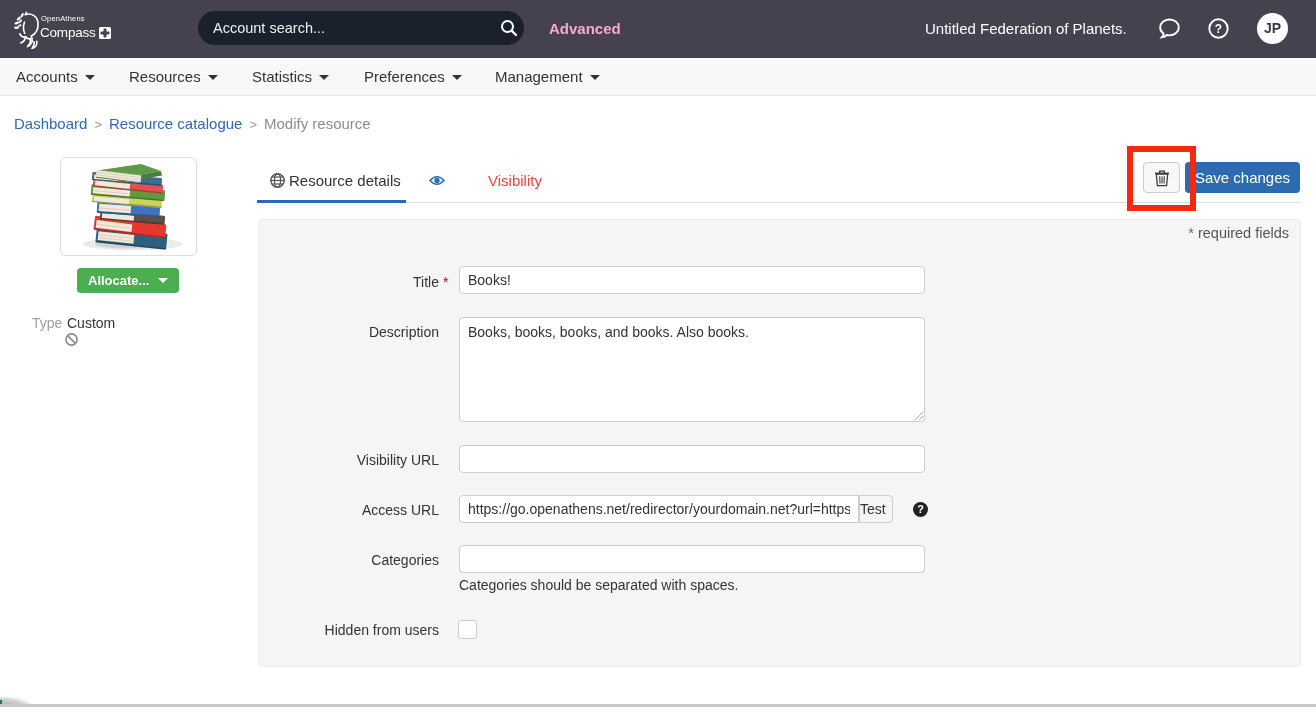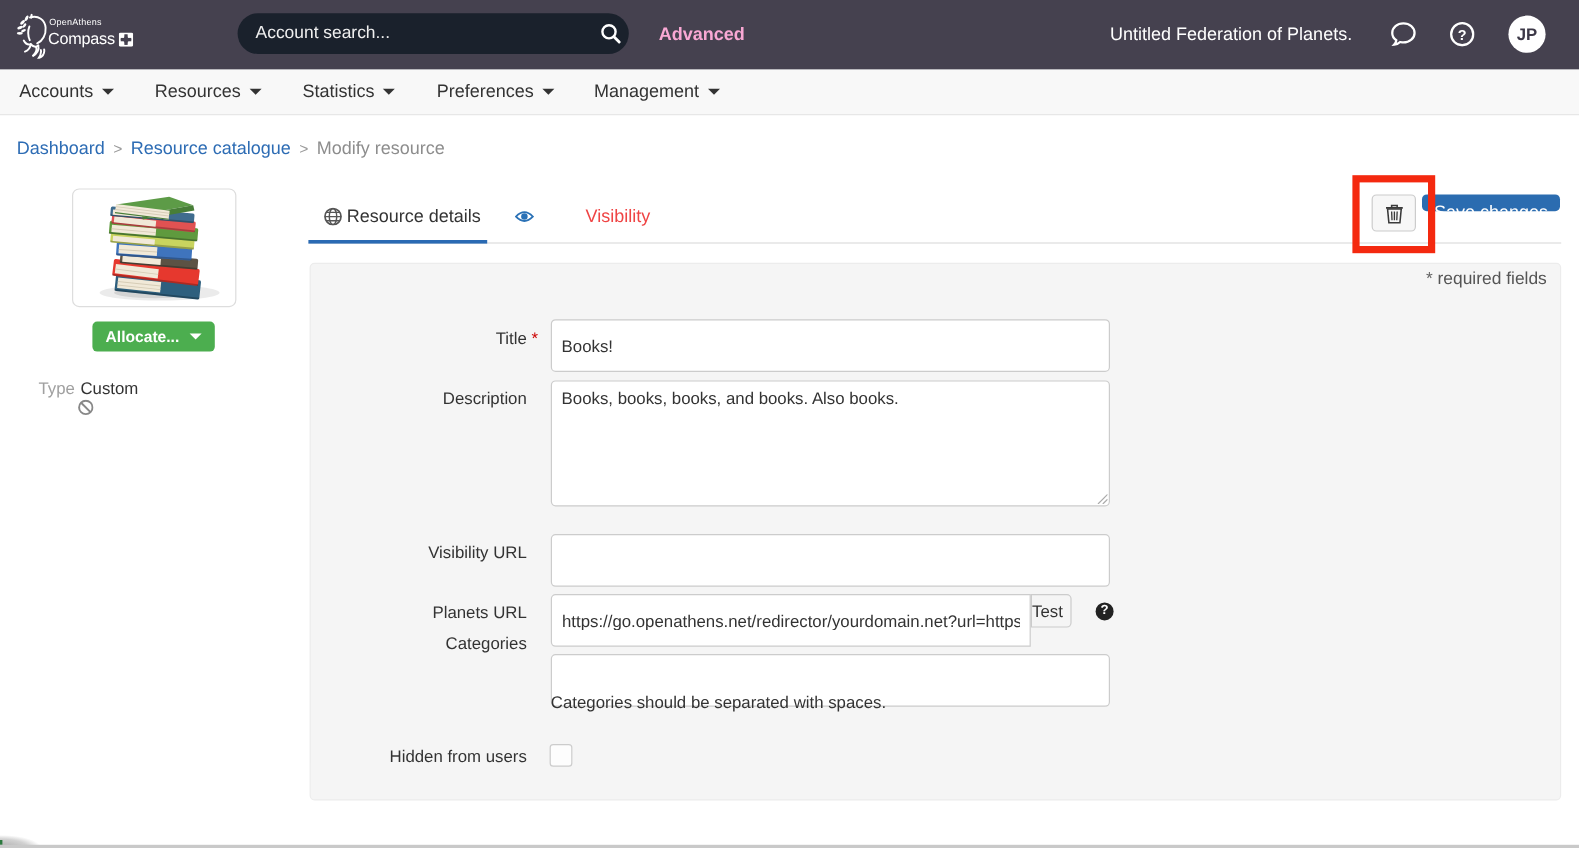--- a/index.html
+++ b/index.html
@@ -48,33 +48,33 @@
 #typerow .k { position:absolute; left:32px; color:#a0a0a0; }
 #typerow .v { position:absolute; left:67px; color:#333; }
 .tabline { position:absolute; background:#ddd; height:1px; left:257px; top:202px; width:1044px; }
 .tabblue { position:absolute; background:#2a6ab3; height:3px; left:257px; top:200px; width:149px; }
 #tab1 { position:absolute; left:289px; top:172px; font-size:15px; color:#333; }
 #tab2 { position:absolute; left:448px; top:172px; font-size:15px; color:#ef4444;margin-left:40px; }
 
 
 #trashbtn { position:absolute; left:1143px; top:162px; width:37px; height:31px;
   background:#f7f7f7; border:1px solid #ccc; border-radius:4px; }
-#savebtn { position:absolute; left:1185px; top:162px; width:115px; height:14px;
+#savebtn { position:absolute; left:1185px; top:162px; width:115px; height:31px;
   background:#2b6cb0; border-radius:4px; color:#fff; font-size:15px; text-align:center;
   line-height:31px; }
 #redrect { position:absolute; left:1127px; top:146px; width:69px; height:65px;
   border:6px solid #f4290f; }
 
 
 #panel { position:absolute; left:258px; top:219px; width:1043px; height:448px;
   background:#f5f5f5; border:1px solid #ececec; border-radius:4px; }
 #reqfields { position:absolute; right:27px; top:225px; font-size:14.5px; color:#555; }
 #reqfields .star { color:#666; }
 .flabel { position:absolute; width:439px; text-align:right; font-size:14px; color:#333; }
-.finput { position:absolute; left:459px; width:466px; height:44px; background:#fff;
+.finput { position:absolute; left:459px; width:466px; height:28px; background:#fff;
   border:1px solid #ccc; border-radius:4px; font-size:14px; color:#333; padding:0 8px;
   font-family:"Liberation Sans", sans-serif; }
 .star { color:#c00; }
 #desc { position:absolute; left:459px; top:317px; width:466px; height:105px;
   background:#fff; border:1px solid #ccc; border-radius:4px; font-size:14px; color:#333;
   padding:6px 8px; font-family:"Liberation Sans", sans-serif; resize:none; }
 #testbtn { position:absolute; left:859px; top:495px; width:34px; height:28px;
   background:#f5f5f5; border:1px solid #ccc; border-radius:0 4px 4px 0; font-size:14px;
   color:#333; text-align:left; line-height:26px; }
 #qicon { position:absolute; left:913px; top:502px; width:15px; height:15px;
@@ -263,26 +263,26 @@
   <div class="flabel" style="top:324px">Description</div>
   <textarea id="desc" style="">Books, books, books, and books. Also books.</textarea>
   <svg class="abs" style="left:913px;top:410px" width="10" height="10" viewBox="0 0 10 10">
     <line x1="2" y1="10" x2="10" y2="2" stroke="#aaa" stroke-width="1"></line>
     <line x1="6" y1="10" x2="10" y2="6" stroke="#aaa" stroke-width="1"></line>
   </svg>
 
   <div class="flabel" style="top:452px">Visibility URL</div>
   <input class="finput" style="top: 445px;" value="">
 
-  <div class="flabel" style="top:502px">Planets URL</div>
+  <div class="flabel" style="top:502px">Access URL</div>
   <input class="finput" style="top: 495px; width: 400px; border-radius: 4px 0px 0px 4px;" value="https://go.openathens.net/redirector/yourdomain.net?url=https://example.com">
   <div id="testbtn">Test</div>
   <div id="qicon">?</div>
 
-  <div class="flabel" style="top:528px">Categories</div>
+  <div class="flabel" style="top:552px">Categories</div>
   <input class="finput" style="top: 545px;" value="">
   <div id="cathelp">Categories should be separated with spaces.</div>
 
   <div class="flabel" style="top:622px">Hidden from users</div>
   <div id="hidcheck"></div>
 
   <div id="footbump"></div>
   <div id="greendot"></div>
   <div id="footline"></div>
 

